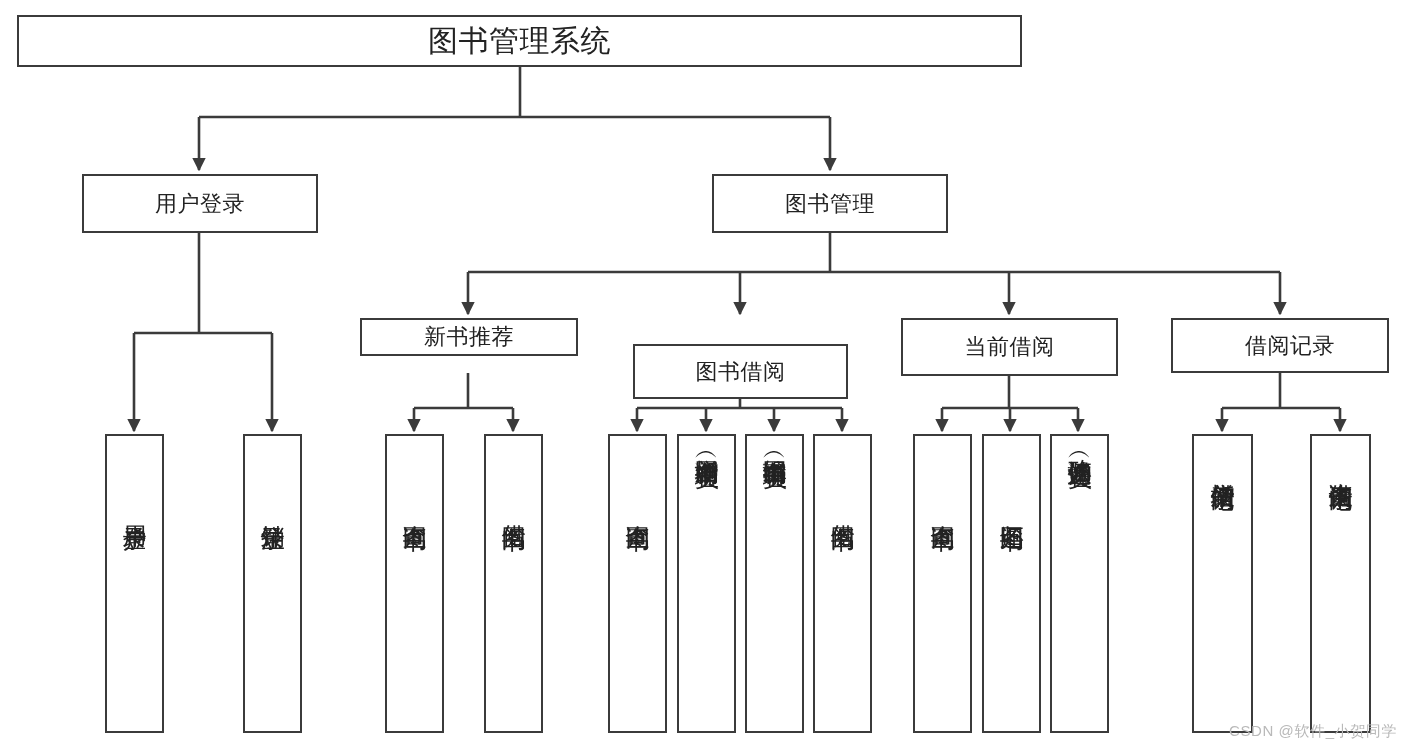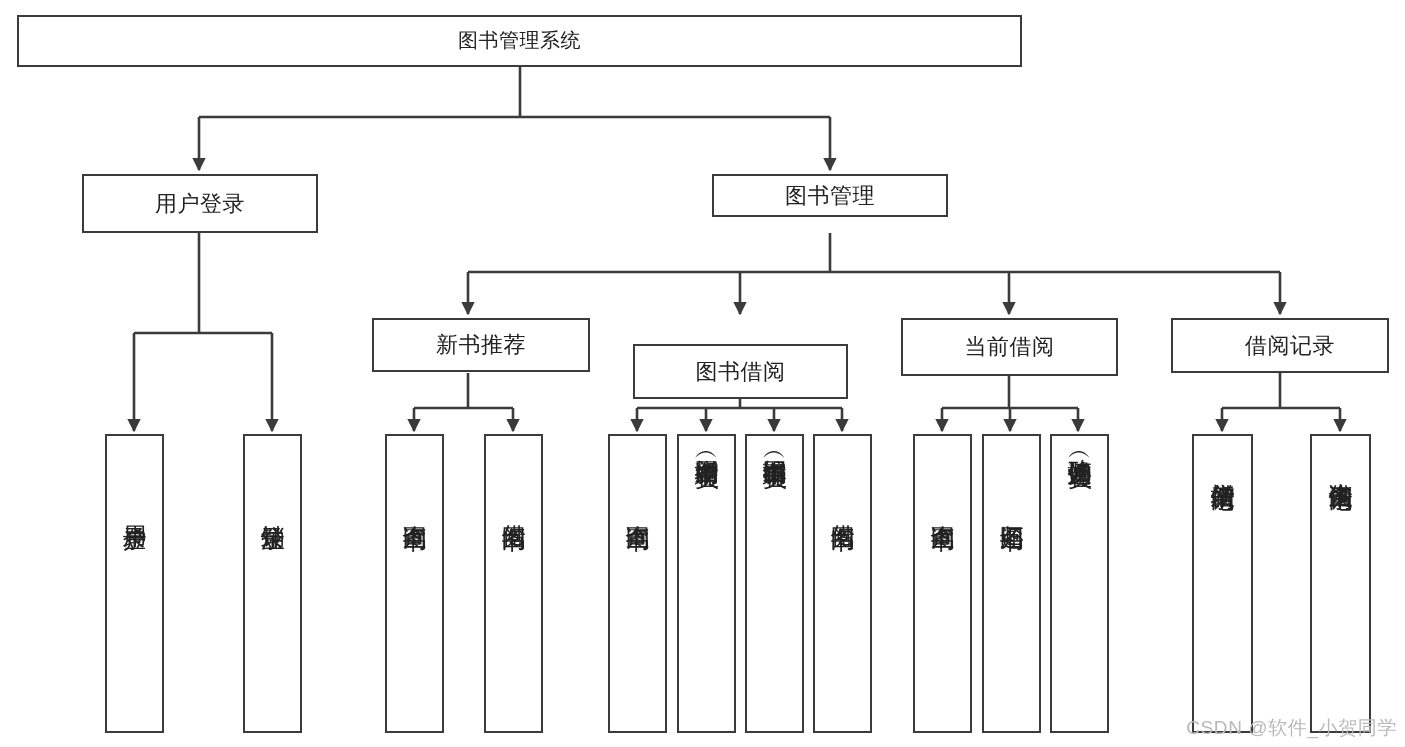--- a/index.html
+++ b/index.html
@@ -41,21 +41,21 @@
     line-height: 1.18;
     letter-spacing: 0.5px;
     white-space: nowrap;
   }
   
   .node.horiz .node-label {
     writing-mode: horizontal-tb;
     font-size: 22px;
   }
   .node.root .node-label {
-    font-size: 20px;
+    font-size: 30px;
     font-family: Liberation Serif, serif;
   }
   
   .node.vert {
     align-items: flex-start;
     justify-content: center;
     padding-top: 6px;
   }
   .node.vert .node-label {
     writing-mode: vertical-rl;
@@ -63,21 +63,21 @@
     font-size: 24px;
     line-height: 1.02;
     letter-spacing: 1px;
     white-space: normal;
     max-height: 280px;
   }
   .watermark {
     position: absolute;
     right: 8px;
     bottom: 6px;
-    font-size: 19px;
+    font-size: 15px;
     color: #b9b9b9;
     letter-spacing: 0.6px;
     user-select: none;
     white-space: nowrap;
   }
 </style>
 </head>
 <body>
 
 <div id="canvas">
@@ -133,25 +133,25 @@
   </svg>
 
   <div class="node horiz root" style="left:17px; top:15px; width:1005px; height:52px;">
     <span class="node-label">图书管理系统</span>
   </div>
 
   <div class="node horiz" style="left:82px; top:174px; width:236px; height:59px;">
     <span class="node-label">用户登录</span>
   </div>
 
-  <div class="node horiz" style="left:712px; top:174px; width:236px; height:43px;">
+  <div class="node horiz" style="left:712px; top:174px; width:236px; height:59px;">
     <span class="node-label">图书管理</span>
   </div>
 
-  <div class="node horiz" style="left:372px; top:318px; width:218px; height:54px;">
+  <div class="node horiz" style="left:360px; top:318px; width:218px; height:38px;">
     <span class="node-label">新书推荐</span>
   </div>
 
   <div class="node horiz" style="left:633px; top:318px; width:215px; height:55px;margin-top:26px;">
     <span class="node-label">图书借阅</span>
   </div>
 
   <div class="node horiz" style="left:901px; top:318px; width:217px; height:58px;">
     <span class="node-label">当前借阅</span>
   </div>

